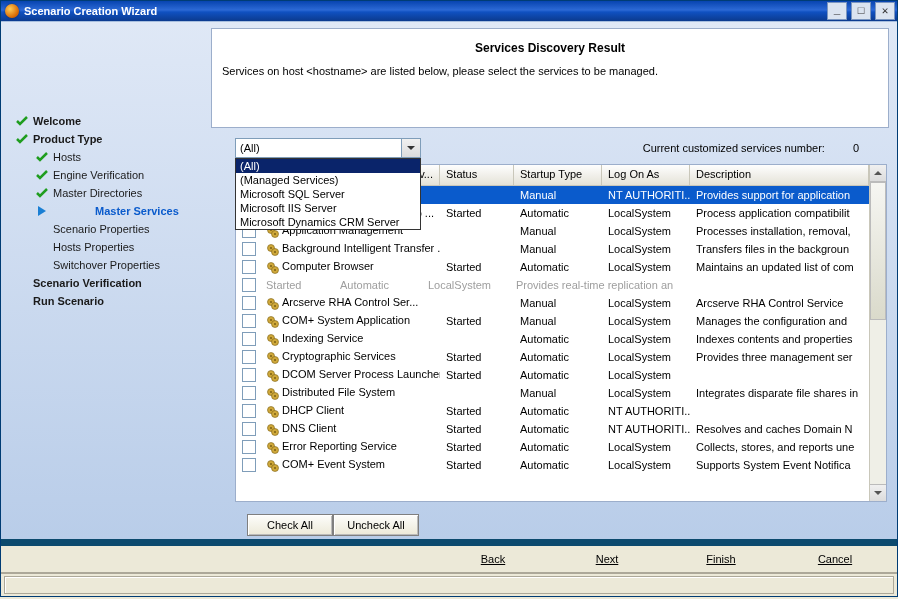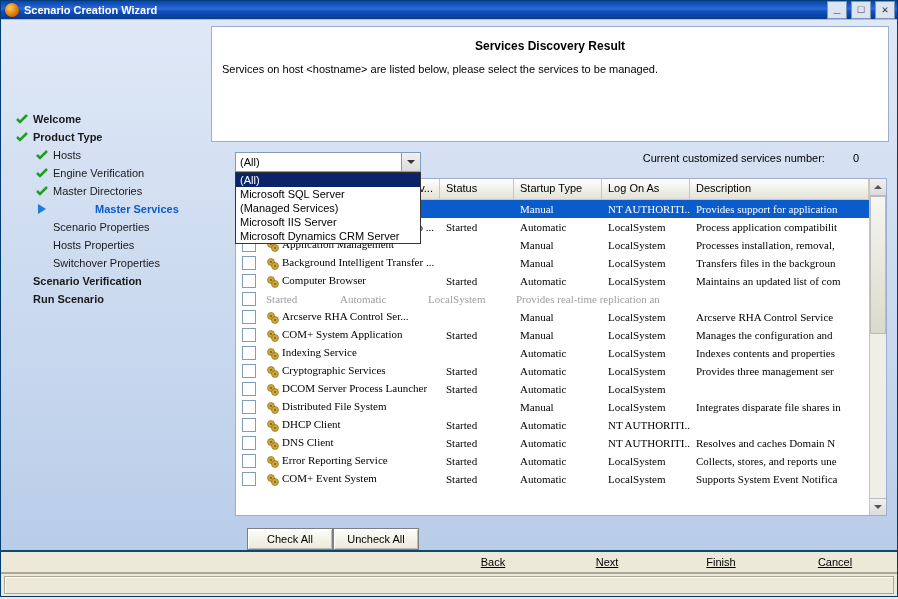--- a/index.html
+++ b/index.html
@@ -87,36 +87,36 @@
     flex: 1;
     display: flex;
     flex-direction: column;
     padding: 0 6px 0 0;
   }
   .main-top {
     background: #fff;
     border: 1px solid #9caecb;
     margin: 6px 2px 0 0;
     padding: 8px 10px 8px 10px;
-    height: 116px;
+    height: 100px;
     box-sizing: border-box;
   }
   .main-top h1 {
     margin: 4px 0 10px 0;
     text-align: center;
     font-size: 12px;
     font-weight: bold;
   }
   .main-top .desc { font-size: 11px; }
 
   .middle {
     padding: 10px 2px 0 12px;
   }
   .filter-row {
-    display: flex; 
+    display: flex; align-items: center;
     margin: 0 0 6px 12px;
   }
   .combo {
     position: relative;
     width: 186px;
   }
   .combo-display {
     height: 20px;
     border: 1px solid #7f9db9;
     background: #fff;
@@ -179,21 +179,20 @@
   .grid-header .hcell {
     border-right: 1px solid #c9c7ba;
     padding: 3px 6px;
     box-sizing:border-box;
     font-size:11px;
     overflow:hidden;white-space:nowrap;text-overflow:ellipsis;
   }
   .grid-body {
     flex:1;
     overflow:hidden;
-    font-family:Liberation Serif, serif;
   }
   .row {
     display:flex;
     height:18px;
     align-items:center;
   }
   .row.sel { background:#0a5bcc; color:#fff; }
   .row.disabled { color:#9e9e9e; }
   .cell {
     padding: 2px 6px 2px 6px;
@@ -240,21 +239,21 @@
     background:linear-gradient(#fdfdfb,#ece9d8);
     box-shadow: inset 1px 1px 0 #fff, inset -1px -1px 0 #bbb;
     font-size:11px;
     padding: 0 10px;
     cursor: default;
   }
 
   .nav-bar {
     height: 26px;
     background:#ece9d8;
-    border-top:2px solid #0c4a6e;
+    border-top:7px solid #0c4a6e;
     border-bottom:1px solid #aca899;
     display:flex; align-items:center; justify-content:flex-end;
     padding: 0 12px;
     gap: 14px;
   }
   .status-bar {
     height: 22px;
     border-top:1px solid #aca899;
     background:#ece9d8;
     display:flex;align-items:center;
@@ -376,22 +375,22 @@
 
       <div class="middle">
         <div class="filter-row">
           <div class="combo">
             <div class="combo-display">
               <span>(All)</span>
               <span class="arrow-btn"></span>
             </div>
             <div class="combo-popup" id="filter-popup">
                 <div class="opt sel">(All)</div>
+                <div class="opt">(Managed Services)</div>
                 <div class="opt">Microsoft SQL Server</div>
-                <div class="opt">(Managed Services)</div>
                 <div class="opt">Microsoft IIS Server</div>
                 <div class="opt">Microsoft Dynamics CRM Server</div>
               </div>
           </div>
           <div class="svc-label-right">
             <span>Current customized services number:</span>
             <span>0</span>
           </div>
         </div>
 

